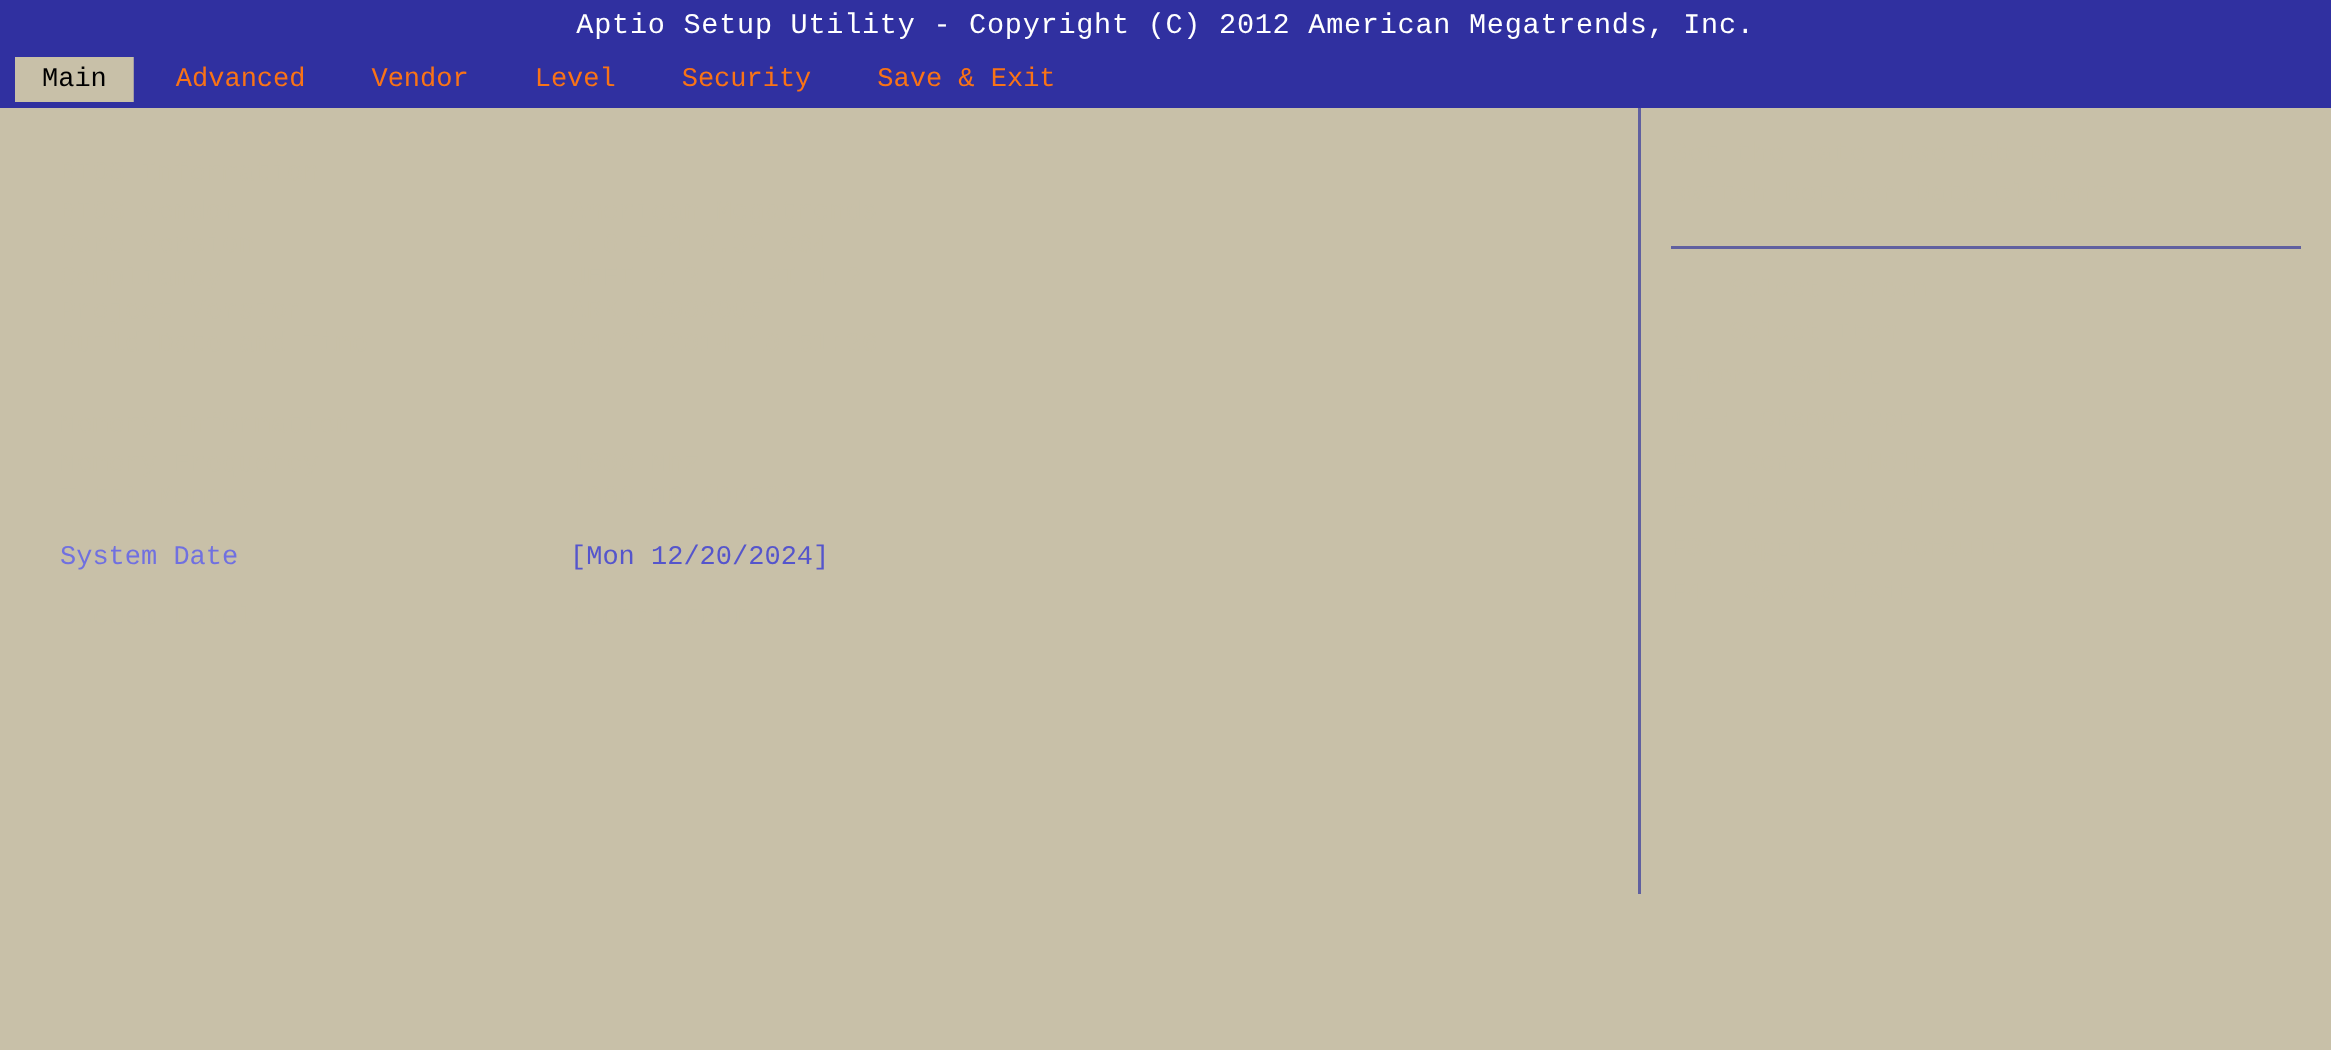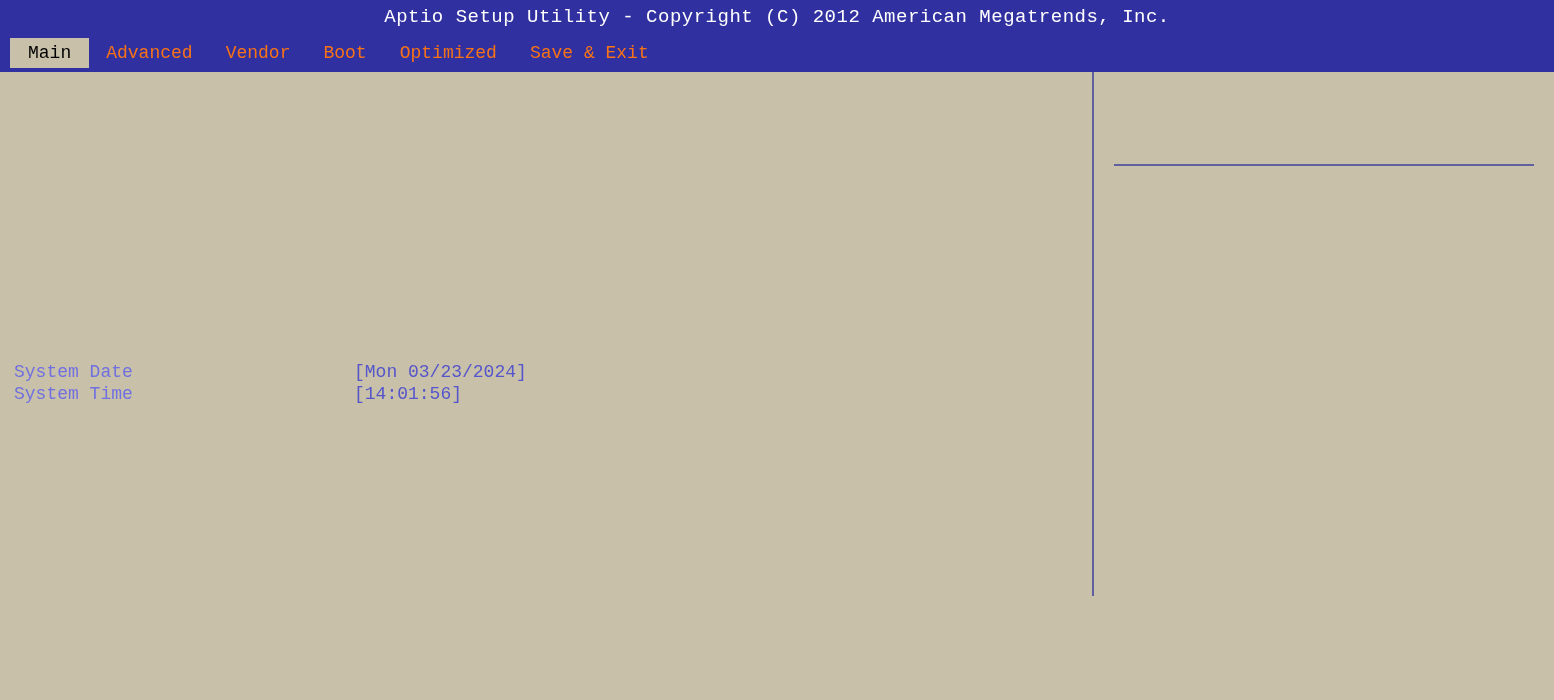--- a/index.html
+++ b/index.html
@@ -35,21 +35,21 @@
       letter-spacing: 0.5px;
     }
 
     
     #menu-bar {
       background-color: #3030a0;
       display: flex;
       flex-direction: row;
       align-items: center;
       padding: 4px 10px;
-      gap: 1px;
+      gap: 12px;
     }
 
     .menu-item {
       color: #f97316;
       padding: 3px 16px;
       font-size: 18px;
       cursor: pointer;
       font-family: 'Courier New', Courier, monospace;
     }
 
@@ -63,21 +63,21 @@
     #content-area {
       display: flex;
       flex-direction: row;
       flex: 1;
       overflow: hidden;
     }
 
     
     #left-panel {
       flex: 1;
-      padding: 20px 14px;
+      padding: 20px 40px;
       display: flex;
       flex-direction: column;
       gap: 0;
       border-right: 2px solid #6060a0;
     }
 
     .section-header {
       color: #c8c0a8;
       font-size: 18px;
       margin-bottom: 6px;
@@ -163,22 +163,22 @@
 <div id="app">
 
   <div id="title-bar">
     <span>Aptio Setup Utility - Copyright (C) 2012 American Megatrends, Inc.</span>
   </div>
 
   <div id="menu-bar">
   <div class="menu-item active">Main</div>
       <div class="menu-item">Advanced</div>
       <div class="menu-item">Vendor</div>
-      <div class="menu-item">Boot</div>
-      <div class="menu-item">Optimized</div>
+      <div class="menu-item">Level</div>
+      <div class="menu-item">Security</div>
       <div class="menu-item">Save &amp; Exit</div>
     </div>
 
   <div id="content-area">
 
     <div id="left-panel">
 
       <div class="section-header">BIOS Information</div>
 
       <div class="info-row">
@@ -212,25 +212,21 @@
       </div>
       <div class="info-row">
         <span class="info-label">Total Memory</span>
         <span class="info-value">4096 MB (DDR3)</span>
       </div>
 
       <div class="spacer"></div>
 
       <div class="info-row">
         <span class="info-label highlight">System Date</span>
-        <span class="info-value blue-bracket">[Mon 03/23/2024]</span>
-      </div>
-      <div class="info-row">
-        <span class="info-label highlight">System Time</span>
-        <span class="info-value blue-bracket">[14:01:56]</span>
+        <span class="info-value blue-bracket">[Mon 12/20/2024]</span>
       </div>
 
       <div class="spacer"></div>
 
       <div class="info-row">
         <span class="info-label">Access Level</span>
         <span class="info-value">Administrator</span>
       </div>
 
     </div>

